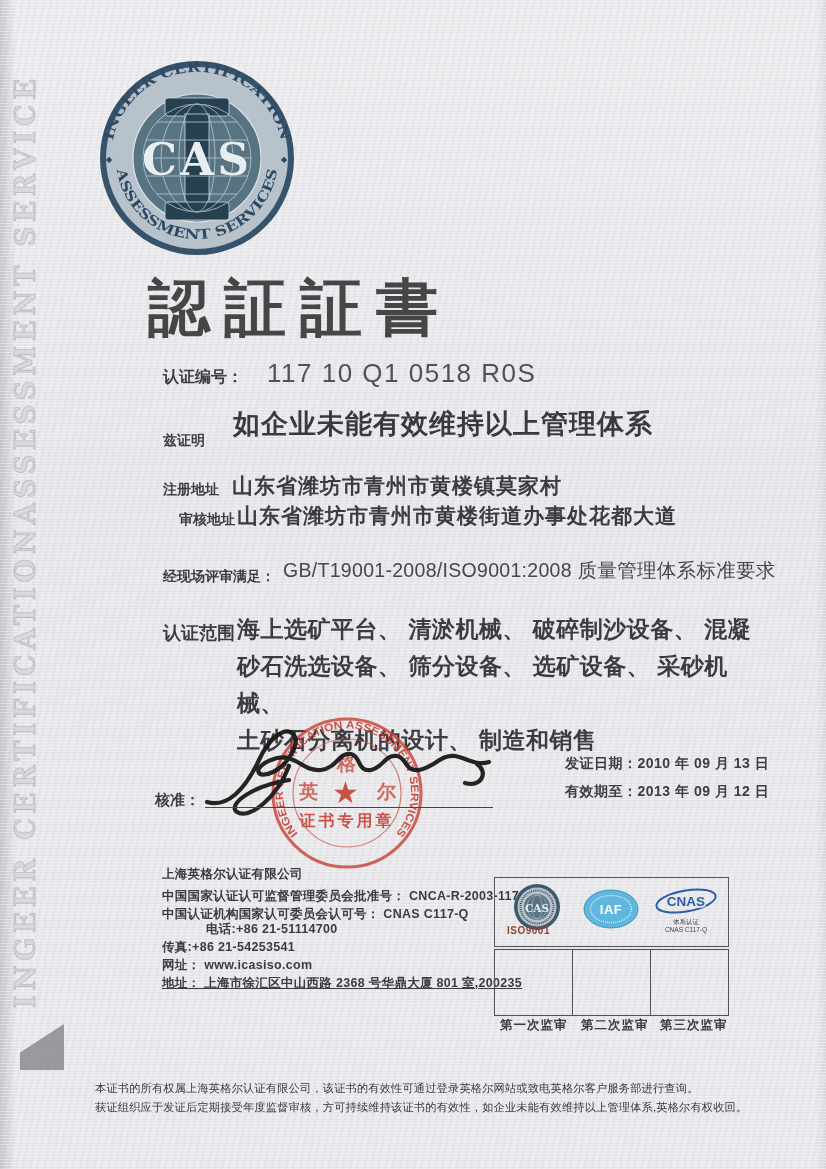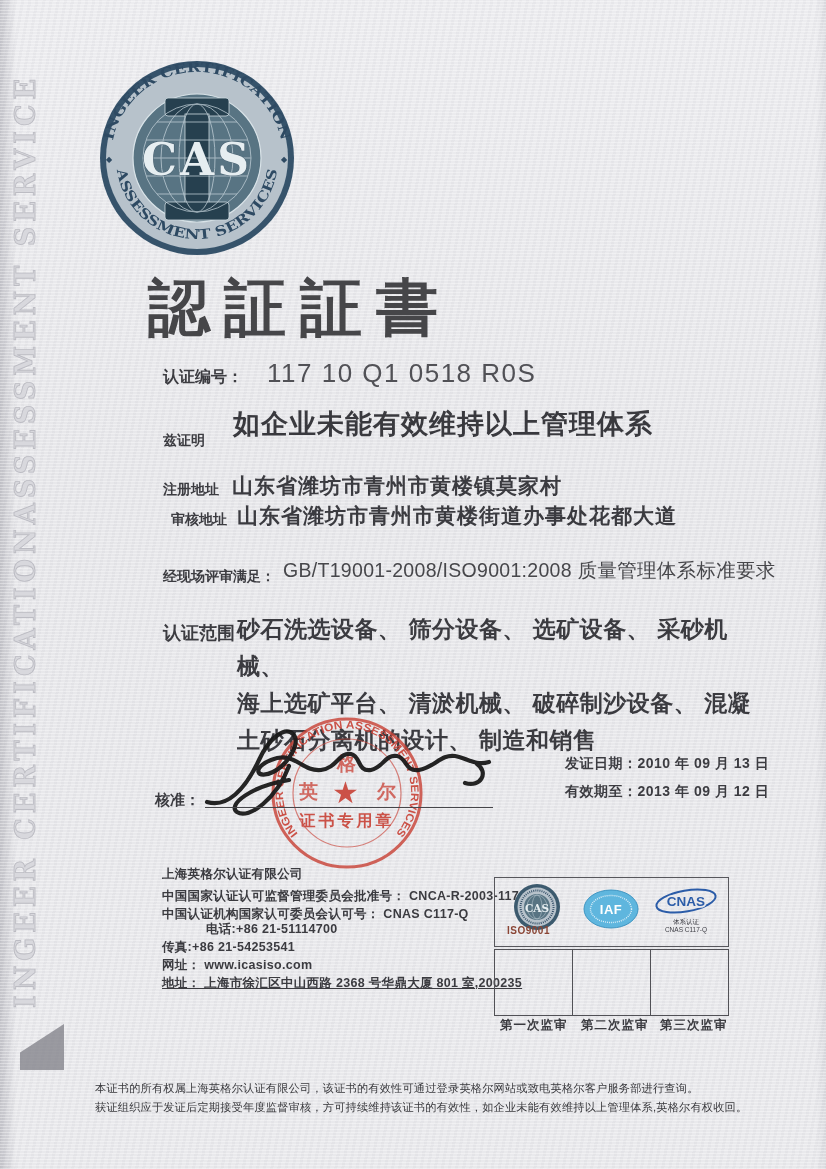--- a/index.html
+++ b/index.html
@@ -122,31 +122,31 @@
   <div class="row-certno">
     <span class="lbl">认证编号：</span><span class="val">117 10 Q1 0518 R0S</span>
   </div>
 
   <div class="row-certify">
     <span class="lbl">兹证明</span><span class="company">如企业未能有效维持以上管理体系</span>
   </div>
 
   <div class="abs lbl addr-lbl" style="left:163px;top:481px;">注册地址</div>
   <div class="abs addr-val" style="left:232px;top:472px;">山东省潍坊市青州市黄楼镇莫家村</div>
-  <div class="abs lbl addr-lbl" style="left:171px;top:511px;">审核地址</div>
+  <div class="abs lbl addr-lbl" style="left:179px;top:511px;">审核地址</div>
   <div class="abs addr-val" style="left:237px;top:502px;">山东省潍坊市青州市黄楼街道办事处花都大道</div>
 
   <div class="row-std">
     <span class="lbl">经现场评审满足：</span><span class="val">GB/T19001-2008/ISO9001:2008 质量管理体系标准要求</span>
   </div>
 
   <div class="scope-lbl lbl">认证范围</div>
   <div class="scope-text">
+    <div>海上选矿平台、 清淤机械、 破碎制沙设备、 混凝</div>
     <div>砂石洗选设备、 筛分设备、 选矿设备、 采砂机械、</div>
-    <div>海上选矿平台、 清淤机械、 破碎制沙设备、 混凝</div>
     <div>土砂石分离机的设计、 制造和销售</div>
   </div>
 
   <div class="stamp">
     <svg width="156" height="156" viewBox="0 0 156 156">
       <circle cx="78" cy="78" r="74" fill="none" stroke="#c9453a" stroke-width="3" opacity="0.9"></circle>
       <circle cx="78" cy="78" r="54" fill="none" stroke="#c9453a" stroke-width="1.2" opacity="0.7"></circle>
       <defs>
           <path id="stampArc" d="M 32,122 A 64,64 0 1 1 124,122"></path>
         </defs>

